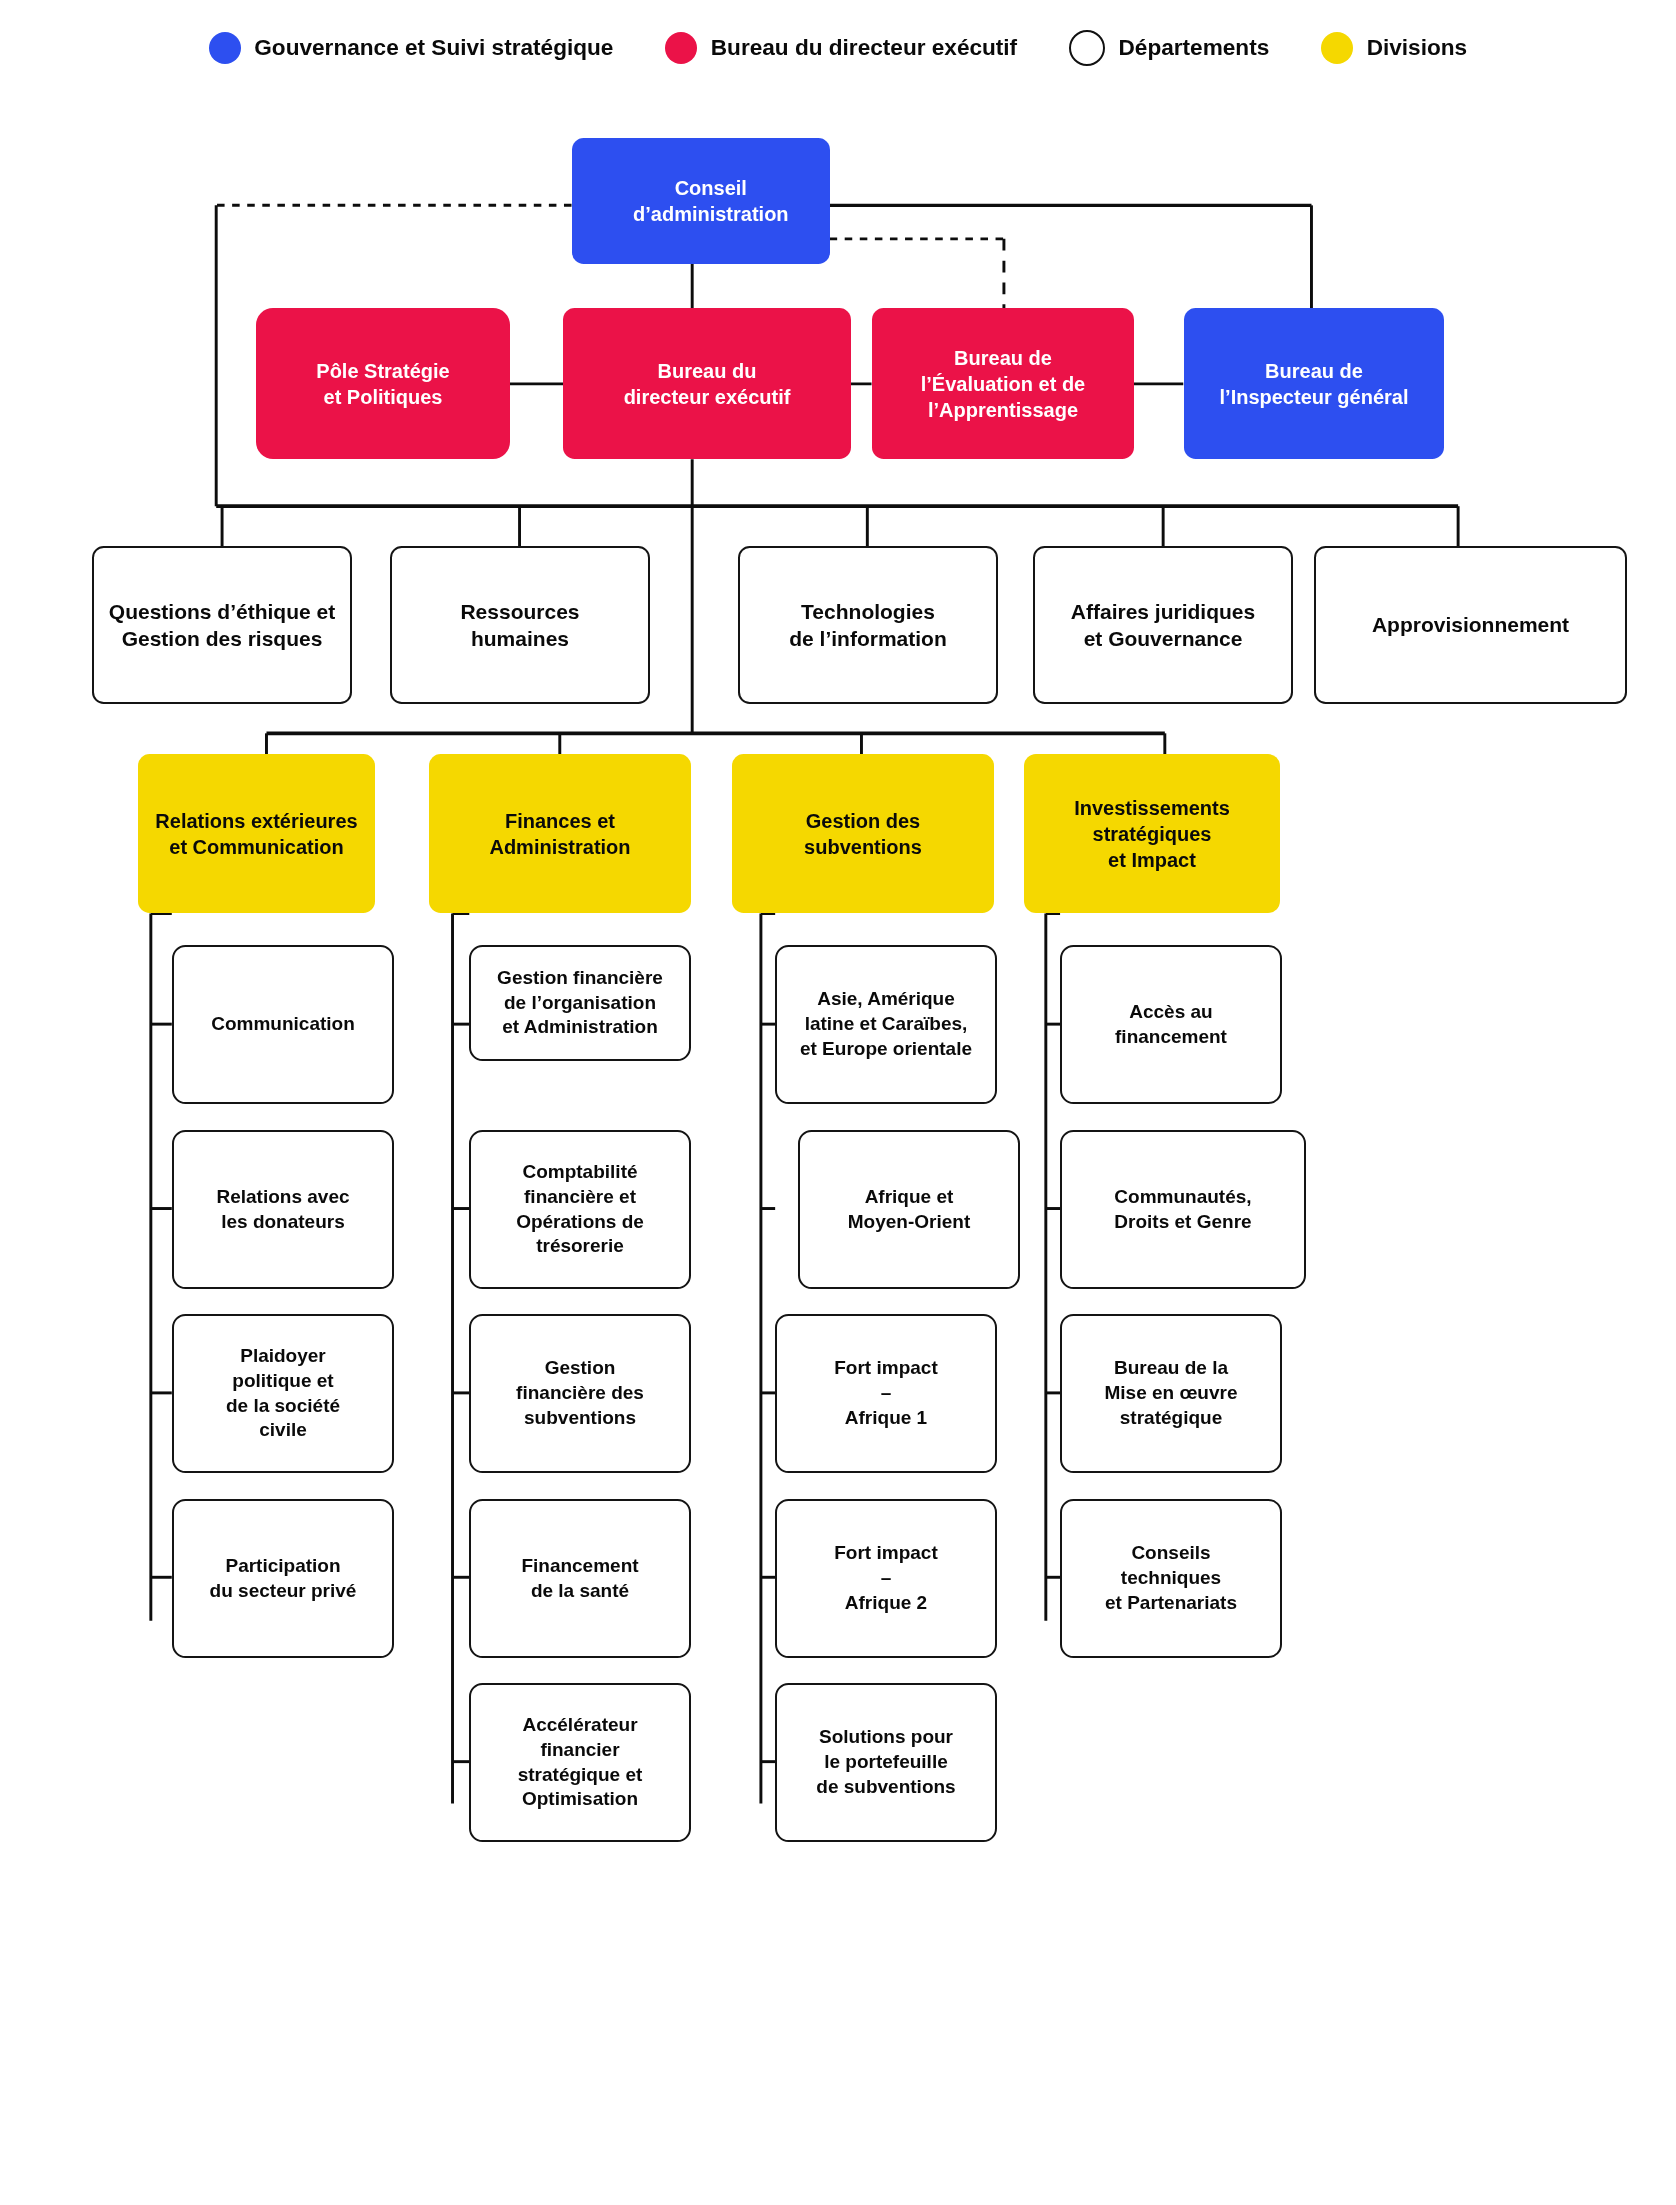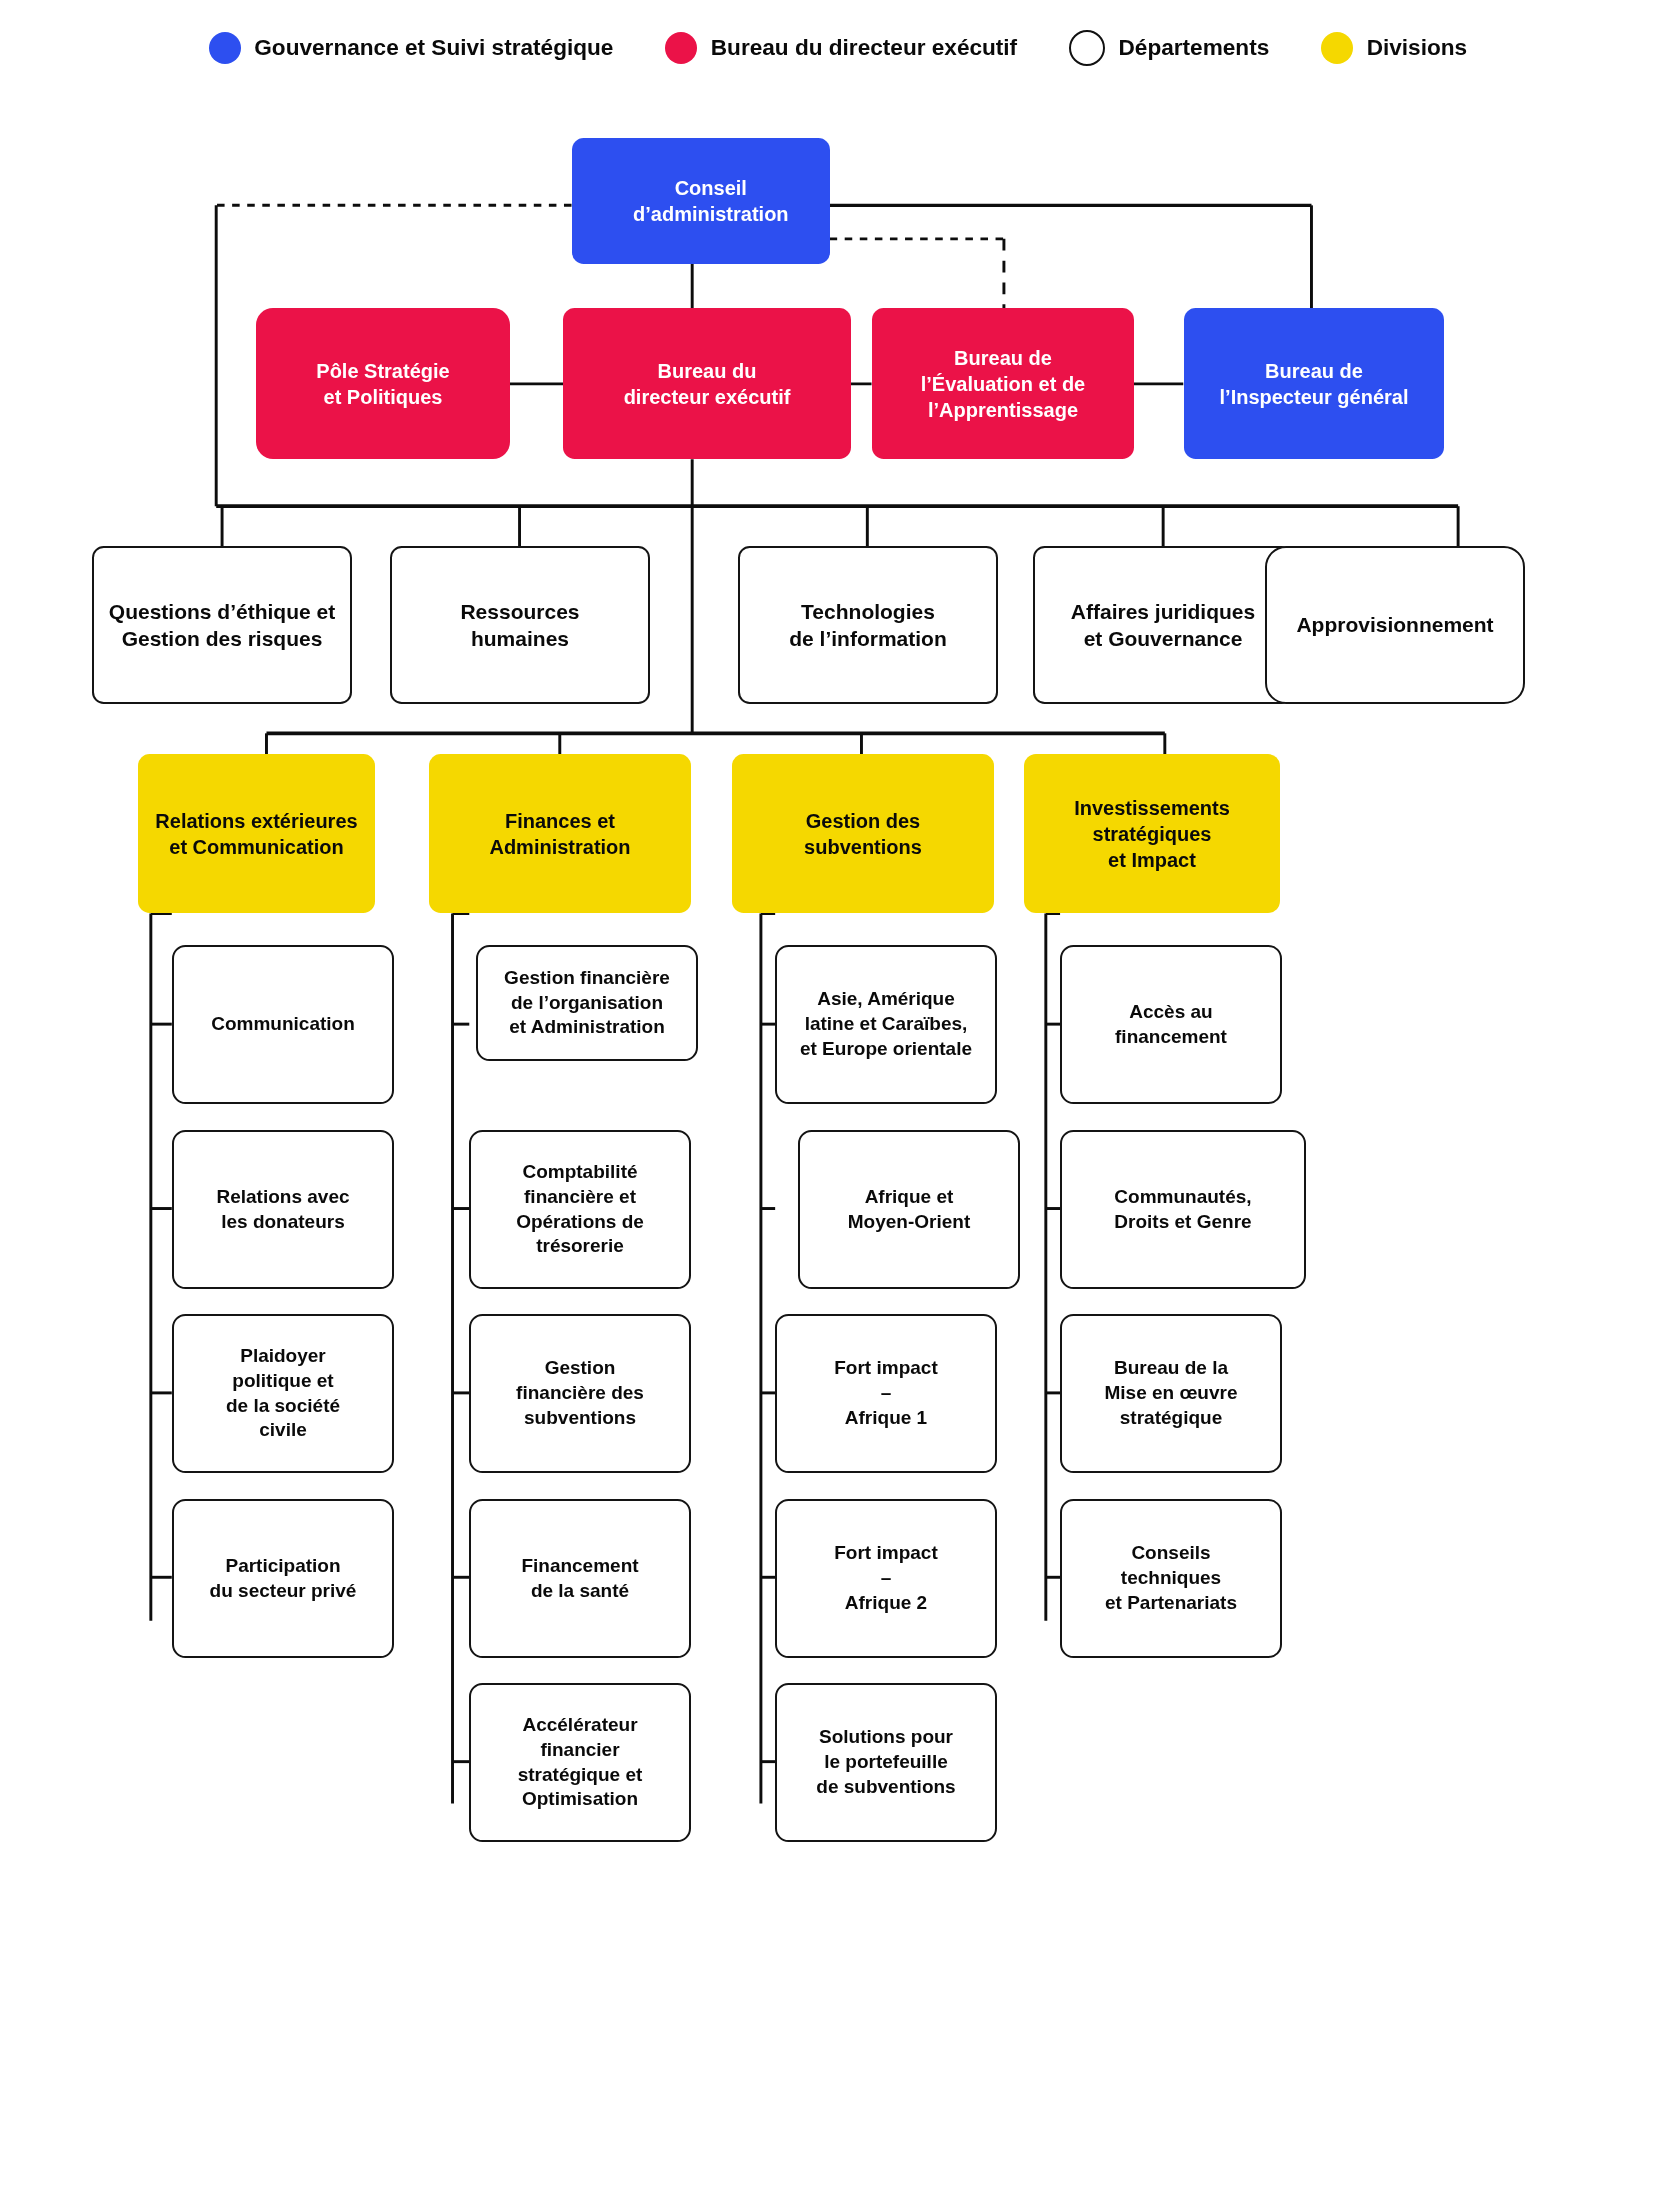--- a/index.html
+++ b/index.html
@@ -163,21 +163,21 @@
 Gestion des risques</span>
   </div>
   <div class="node n-dept fs-dept" style="left:738px;top:546px;width:260px;height:158px;">
     <span class="txt">Technologies
 de l’information</span>
   </div>
   <div class="node n-dept fs-dept" style="left:1033px;top:546px;width:260px;height:158px;">
     <span class="txt">Affaires juridiques
 et Gouvernance</span>
   </div>
-  <div class="node n-dept fs-dept" style="left:1265px;top:546px;width:260px;height:158px;border-radius:21px;">
+  <div class="node n-dept fs-dept" style="left:1314px;top:546px;width:313px;height:158px;">
     <span class="txt">Approvisionnement</span>
   </div>
 
   <div class="node n-div fs-div" style="left:138px;top:754px;width:237px;height:159px;">
     <span class="txt">Relations extérieures
 et Communication</span>
   </div>
   <div class="node n-div fs-div" style="left:429px;top:754px;width:262px;height:159px;">
     <span class="txt">Finances et
 Administration</span>
@@ -203,21 +203,21 @@
     <span class="txt">Plaidoyer
 politique et
 de la société
 civile</span>
   </div>
   <div class="node n-sub fs-sub" style="left:172px;top:1499px;width:222px;height:159px;">
     <span class="txt">Participation
 du secteur privé</span>
   </div>
 
-  <div class="node n-sub fs-sub" style="left:469px;top:945px;width:222px;height:116px;margin-left:7px;">
+  <div class="node n-sub fs-sub" style="left:469px;top:945px;width:222px;height:116px;">
     <span class="txt">Gestion financière
 de l’organisation
 et Administration</span>
   </div>
   <div class="node n-sub fs-sub" style="left:469px;top:1130px;width:222px;height:159px;">
     <span class="txt">Comptabilité
 financière et
 Opérations de
 trésorerie</span>
   </div>

